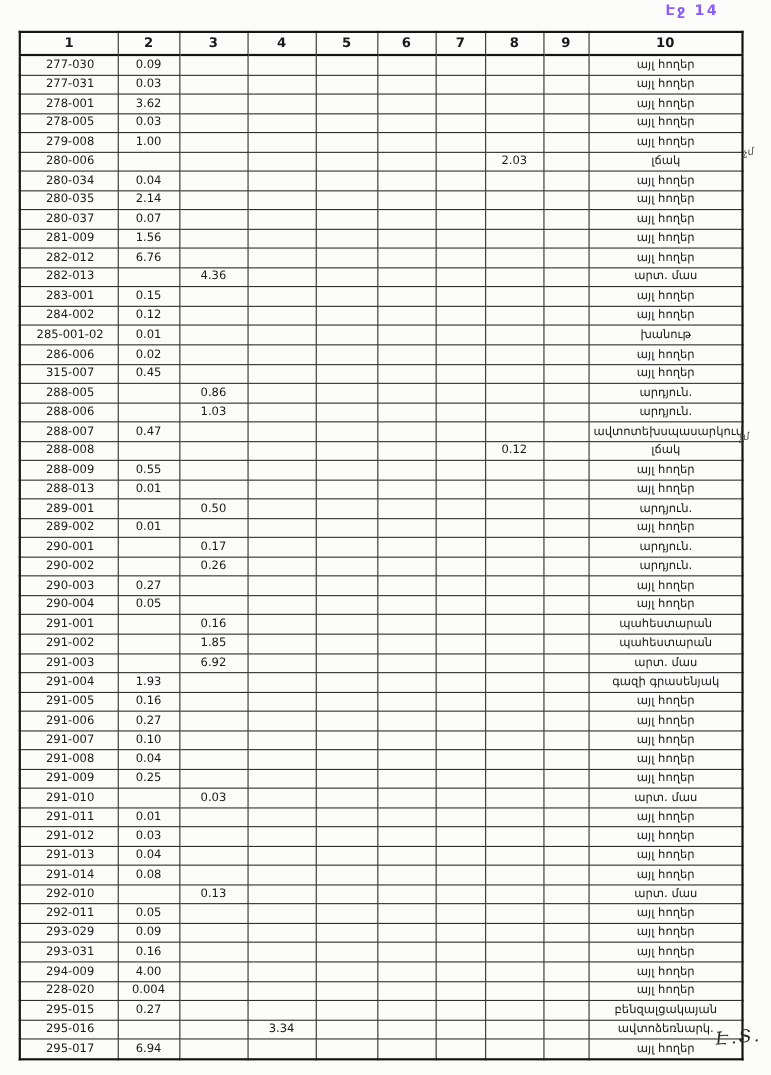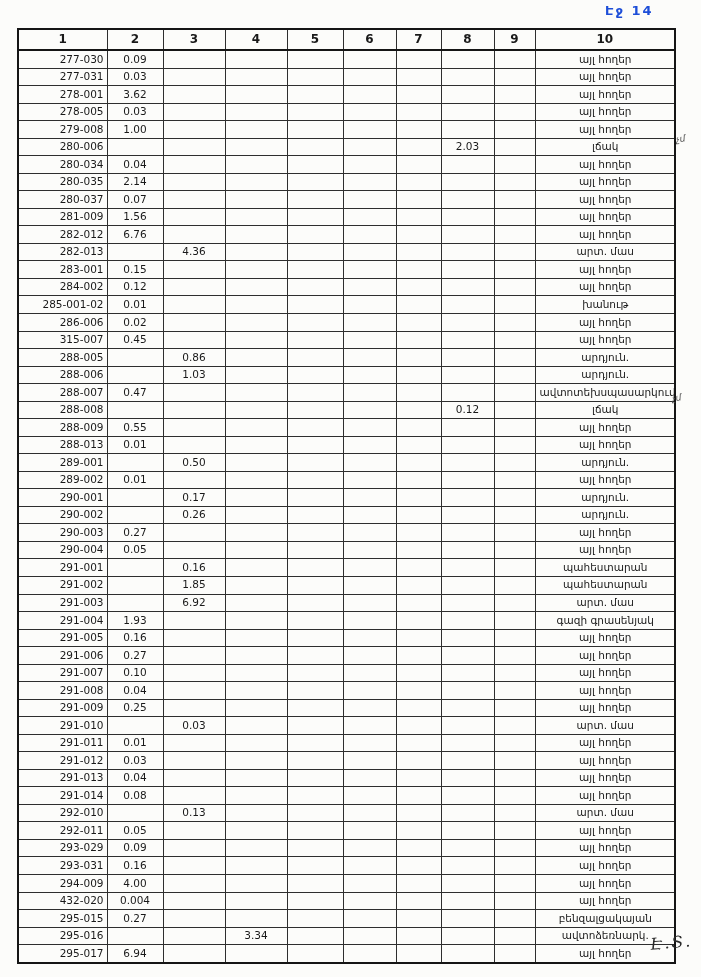--- a/index.html
+++ b/index.html
@@ -10,21 +10,21 @@
     font-family: "DejaVu Sans", sans-serif;
     color: #161616;
     overflow: hidden;
   }
   .page-label {
     position: absolute;
     top: 3px; left: 605px;
     font-size: 13px;
     font-weight: bold;
     letter-spacing: 2px;
-    color: #1d4ed8;
+    color: #8b5cf6;
   }
   table.land-table {
     position: absolute;
     left: 17px; top: 28px;
     width: 657px; height: 936px;
     border-collapse: collapse;
     table-layout: fixed;
     border: 2px solid #151515;
   }
   .land-table th, .land-table td {
@@ -48,21 +48,21 @@
   col.c1 { width: 89px; }
   col.c2 { width: 56px; }
   col.c3 { width: 62px; }
   col.c4 { width: 62px; }
   col.c5 { width: 56px; }
   col.c6 { width: 53px; }
   col.c7 { width: 45px; }
   col.c8 { width: 53px; }
   col.c9 { width: 41px; }
   col.c10 { width: 140px; }
-  td.c1 { text-align: right; padding-left: 5px; }
+  td.c1 { text-align: center; padding-left: 5px; }
   td.c2, td.c3, td.c4, td.c5, td.c6, td.c7, td.c8, td.c9 { text-align: center; }
   td.c10 { text-align: center; padding-left: 4px; }
   .margin-note {
     position: absolute;
     font-size: 9px;
     font-style: italic;
     color: #4c4c4c;
     transform: rotate(-8deg);
   }
   .margin-note.note-1 { top: 134px; left: 676px; }
@@ -681,21 +681,21 @@
         <td class="c3"></td>
         <td class="c4"></td>
         <td class="c5"></td>
         <td class="c6"></td>
         <td class="c7"></td>
         <td class="c8"></td>
         <td class="c9"></td>
         <td class="c10">այլ հողեր</td>
       </tr>
       <tr>
-        <td class="c1">432-020</td>
+        <td class="c1">228-020</td>
         <td class="c2">0.004</td>
         <td class="c3"></td>
         <td class="c4"></td>
         <td class="c5"></td>
         <td class="c6"></td>
         <td class="c7"></td>
         <td class="c8"></td>
         <td class="c9"></td>
         <td class="c10">այլ հողեր</td>
       </tr>

